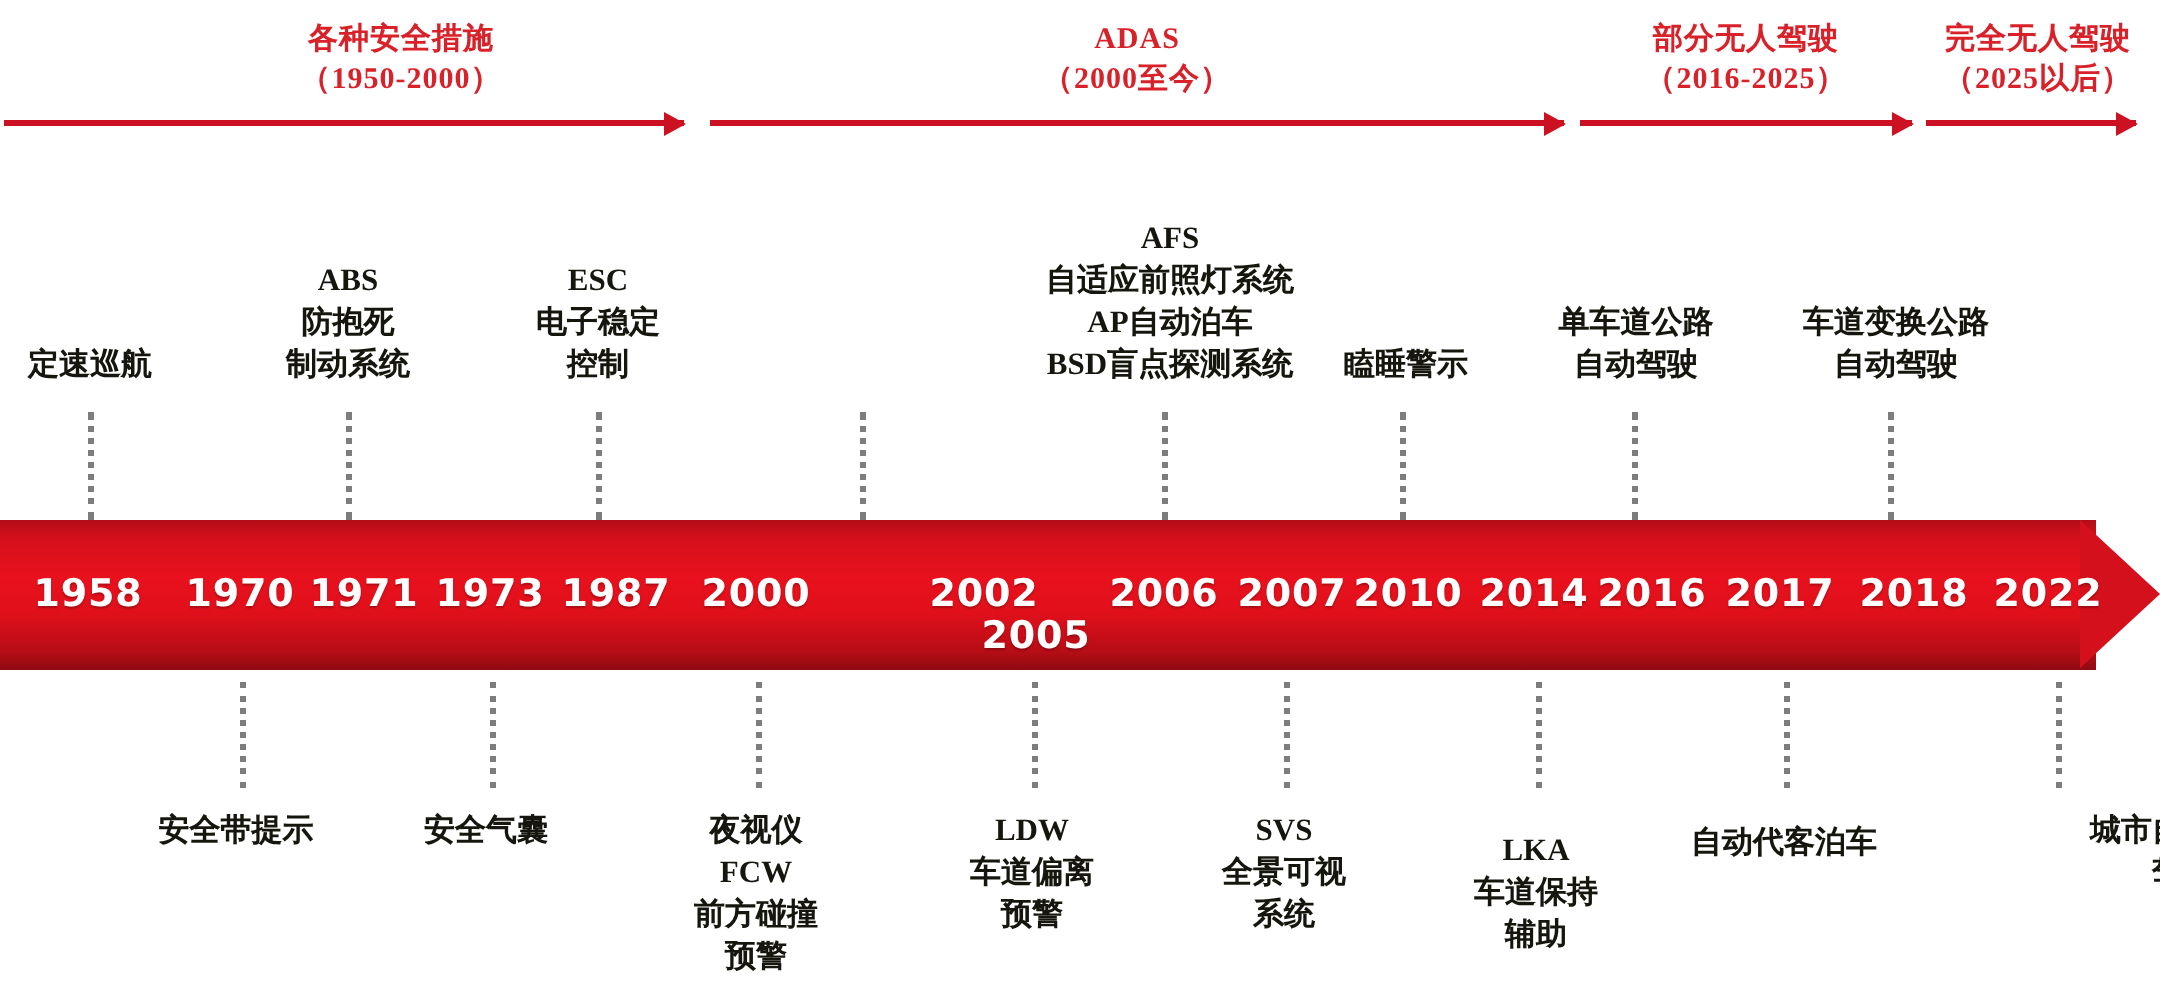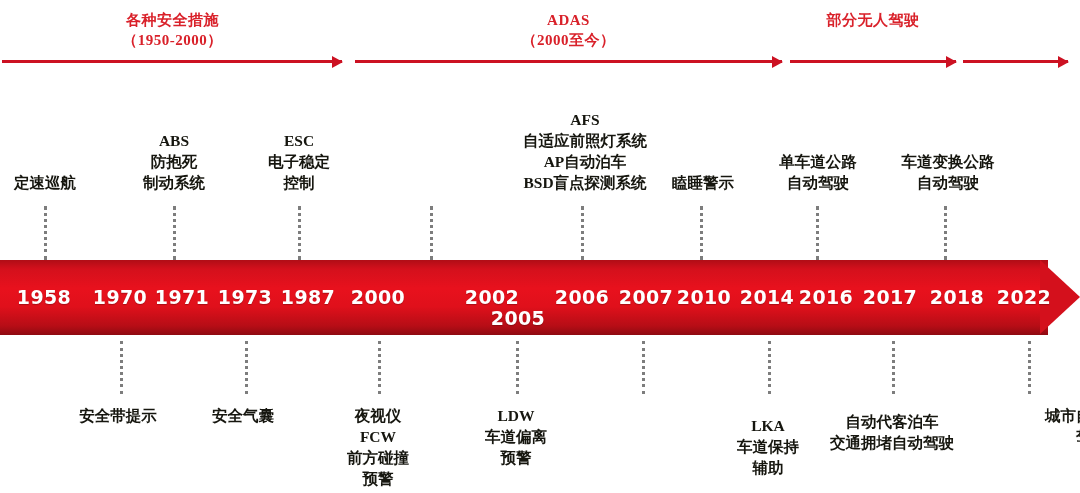--- a/index.html
+++ b/index.html
@@ -113,30 +113,35 @@
 </head>
 <body>
 
 <div id="canvas">
 
   <div class="era-arrow" style="left:2px; width:340px;"></div>
   <div class="era-arrow" style="left:355px; width:427px;"></div>
   <div class="era-arrow" style="left:790px; width:166px;"></div>
   <div class="era-arrow" style="left:963px; width:105px;"></div>
 
-  <div class="era-label" style="left:0px; top:10px; width:345px;">
+  <div class="era-label" style="left:0px; top:10px; width:345px;padding-left:28px;">
     <span class="ln1">各种安全措施</span>
     <span class="ln2">（1950-2000）</span>
   </div>
   <div class="era-label" style="left:355px; top:10px; width:427px;">
     <span class="ln1">ADAS</span>
     <span class="ln2">（2000至今）</span>
   </div>
   <div class="era-label" style="left:790px; top:10px; width:166px;">
     <span class="ln1">部分无人驾驶</span>
+    <span class="ln2">（2016-2025）</span>
+  </div>
+  <div class="era-label" style="left:958px; top:10px; width:122px;">
+    <span class="ln1">完全无人驾驶</span>
+    <span class="ln2">（2025以后）</span>
   </div>
 
   <div class="evt top" style="left:45px; top:172px;">
     <span class="line">定速巡航</span>
   </div>
   <div class="evt top" style="left:174px; top:130px;">
     <span class="line">ABS</span>
     <span class="line">防抱死</span>
     <span class="line">制动系统</span>
   </div>
@@ -213,27 +218,31 @@
     <span class="line">夜视仪</span>
     <span class="line">FCW</span>
     <span class="line">前方碰撞</span>
     <span class="line">预警</span>
   </div>
   <div class="evt bottom" style="left:516px; top:405px;">
     <span class="line">LDW</span>
     <span class="line">车道偏离</span>
     <span class="line">预警</span>
   </div>
+  <div class="evt bottom" style="left:642px; top:405px;">
+    <span class="line">SVS</span>
+    <span class="line">全景可视</span>
+    <span class="line">系统</span>
+  </div>
   <div class="evt bottom" style="left:768px; top:415px;">
     <span class="line">LKA</span>
     <span class="line">车道保持</span>
     <span class="line">辅助</span>
   </div>
   <div class="evt bottom" style="left:892px; top:411px;">
     <span class="line">自动代客泊车</span>
-    <span class="line">交通拥堵自动驾驶</span>
   </div>
   <div class="evt bottom" style="left:1076px; top:405px;text-align:right;">
     <span class="line">城市自动</span>
     <span class="line">驾驶</span>
   </div>
 
 </div>
 
 </body></html>

